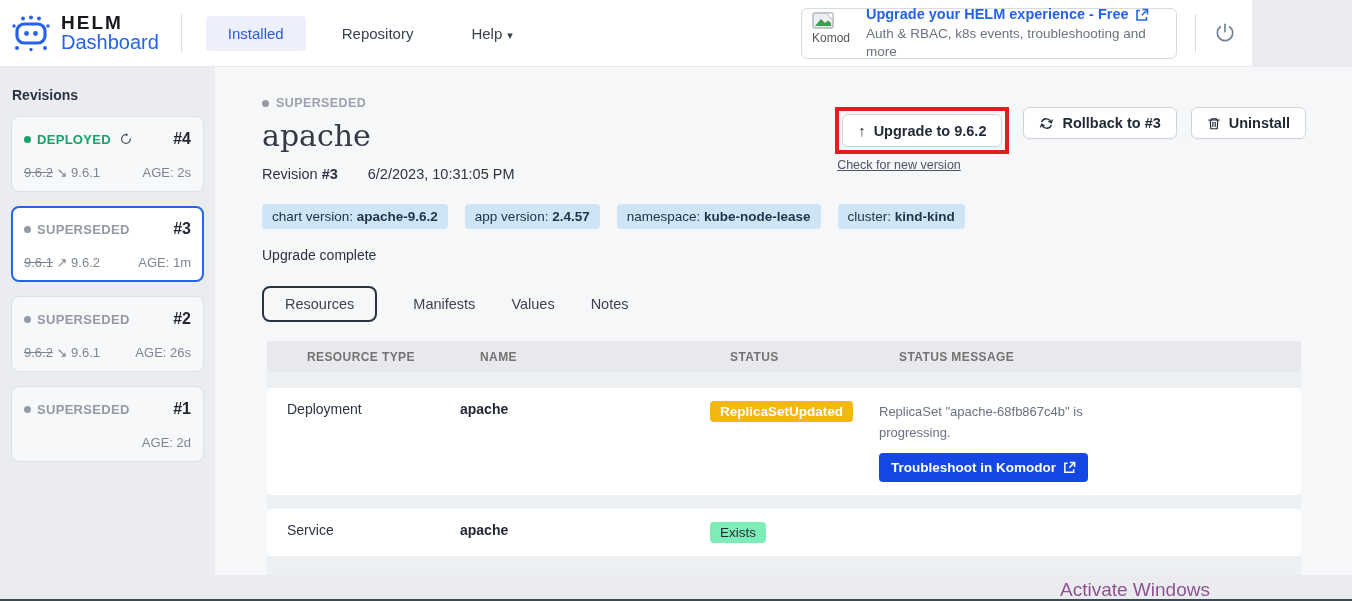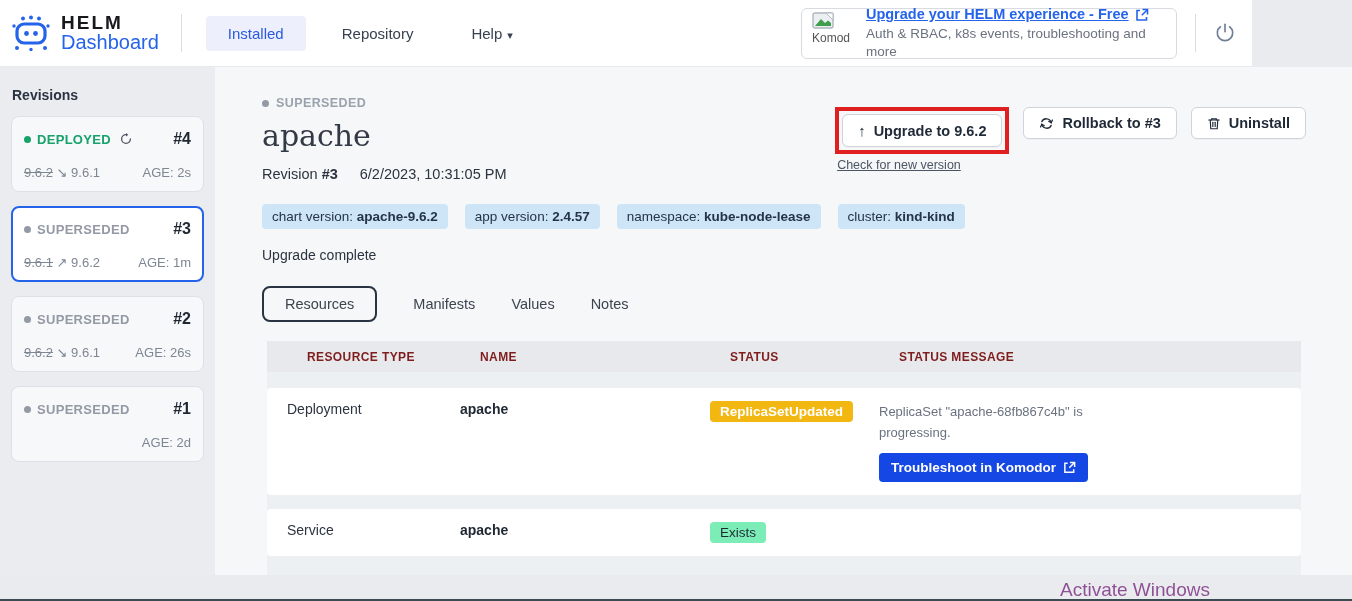--- a/index.html
+++ b/index.html
@@ -15,21 +15,21 @@
   .logo-sub { font-size:20px; font-weight:400; color:#2563eb; }
   .vdiv { width:1px; height:38px; background:#d9dce0; margin:0 24px 0 22px; }
   .nav { display:flex; align-items:center; gap:14px; }
   .nav-item { font-size:15px; color:#374151; padding:9px 22px; border-radius:4px; cursor:pointer; }
   .nav-item.active { color:#2b5ae0; background:#edeffc; }
   .nav-item .caret { font-size:11px; margin-left:5px; color:#374151; }
   .banner { margin-left:auto; width:376px; height:51px; border:1px solid #d8dbdf; border-radius:6px;
             background:#fff; display:flex; align-items:center; padding:4px 10px; gap:10px; cursor:pointer; }
   .banner-img { width:46px; height:42px; overflow:hidden; font-size:12px; color:#555; line-height:1.2; white-space:nowrap; }
   .banner-texts { display:flex; flex-direction:column; line-height:1.35; }
-  .banner-title { font-size:14.5px; font-weight:700; color:#2563eb; display:flex; align-items:center; gap:6px;text-decoration:underline; }
+  .banner-title { font-size:14.5px; font-weight:700; color:#2563eb; display:flex; align-items:center; gap:6px; }
   .banner-sub { font-size:13.5px; color:#6b7280; }
   .power-wrap { display:flex; align-items:center; }
   .power-div { width:1px; height:38px; background:#d9dce0; margin:0 18px; }
 
   
   .sidebar { position:absolute; top:67px; left:0; width:215px; height:508px; background:#eaecef; padding:20px 10px 0 10px; }
   .sidebar-title { font-size:14px; font-weight:700; color:#2a3342; margin-bottom:13px; padding-left:2px; }
   .rev-card { background:#f7f8fa; border:1px solid #dde1e6; border-radius:8px; width:193px; margin:0 auto 14px auto;
               padding:13px 12px 11px 12px; cursor:pointer; }
   .rev-card.selected { background:#fff; border:2px solid #2563eb; padding:12px 11px 10px 11px; }
@@ -48,21 +48,21 @@
   .rev-age { color:#7d8693; }
 
   
   .main { position:absolute; top:67px; left:215px; width:1137px; height:508px; background:#f5f7f9;
           padding:29px 0 0 47px; overflow:hidden; }
   .m-status { font-size:12.5px; font-weight:700; letter-spacing:.4px; color:#9aa2ad;
               display:flex; align-items:center; gap:7px; }
   .m-title { font-family:"DejaVu Serif", serif; font-size:30px; font-weight:500; color:#333a45; margin-top:8px; }
   .m-revline { margin-top:13px; font-size:14.5px; color:#2b3440; display:flex; gap:10px; align-items:baseline; }
   .m-revnum { font-weight:700; }
-  .m-date { margin-left:12px; }
+  .m-date { margin-left:20px; }
 
   .actions { position:absolute; top:40px; right:46px; display:flex; align-items:flex-start; gap:14px; }
   .btn { background:#fff; border:1px solid #cfd4da; border-radius:6px; padding:7px 15px; font-size:14.5px;
          font-weight:700; color:#1f2937; display:inline-flex; align-items:center; gap:8px; cursor:pointer;
          font-family:"Liberation Sans", sans-serif; white-space:nowrap; box-shadow:0 1px 1px rgba(0,0,0,.03); }
   .red-box { border:4px solid #e02020; padding:3px; }
   .upgrade-col { display:flex; flex-direction:column; gap:4px; }
   .check-link { font-size:12.5px; color:#4b5563; text-decoration:underline; cursor:pointer; padding-left:2px; }
   .arrow-up { font-weight:400; font-size:15px; }
 
@@ -71,21 +71,21 @@
   .badge b { font-weight:700; }
   .upg-complete { margin-top:18px; font-size:14px; color:#2b3440; }
 
   .tabs { display:flex; align-items:center; margin-top:23px; gap:36px; }
   .tab { font-size:14.5px; color:#3c4450; cursor:pointer; }
   .tab.active { border:2px solid #2a3342; border-radius:8px; padding:8px 21px; font-weight:400; background:transparent; }
 
   .table-wrap { margin-top:19px; margin-left:5px; width:1034px; background:#edf0f3; padding-bottom:32px; }
   .t-grid { display:grid; grid-template-columns:173px 250px 169px 1fr; padding-left:20px; align-items:start; }
   .t-head { background:#e7e9ec; height:31px; align-items:center; }
-  .t-head span { font-size:12px; font-weight:700; letter-spacing:.4px; color:#7f1d1d;padding-left:20px; }
+  .t-head span { font-size:12px; font-weight:700; letter-spacing:.4px; color:#737373;padding-left:20px; }
   .t-row { background:#fff; border-radius:4px; margin-top:16px; padding-top:13px; padding-bottom:13px; }
   .t-row.tall { min-height:92px; }
   .cell-type { font-size:14px; color:#2b3440; }
   .cell-name { font-size:14px; font-weight:700; color:#1f2733; }
   .status-badge { display:inline-block; font-size:13.5px; border-radius:4px; padding:3px 10px; }
   .status-badge.amber { background:#f3b712; color:#fff; font-weight:700; }
   .status-badge.mint { background:#7dedb7; color:#1d2b33; }
   .msg { font-size:13px; color:#6a7280; max-width:215px; line-height:1.65; }
   .ts-btn { margin-top:9px; background:#1547e5; color:#fff; border:none; border-radius:4px; padding:7px 12px;
             font-size:13.5px; font-weight:700; display:inline-flex; align-items:center; gap:7px; cursor:pointer;

